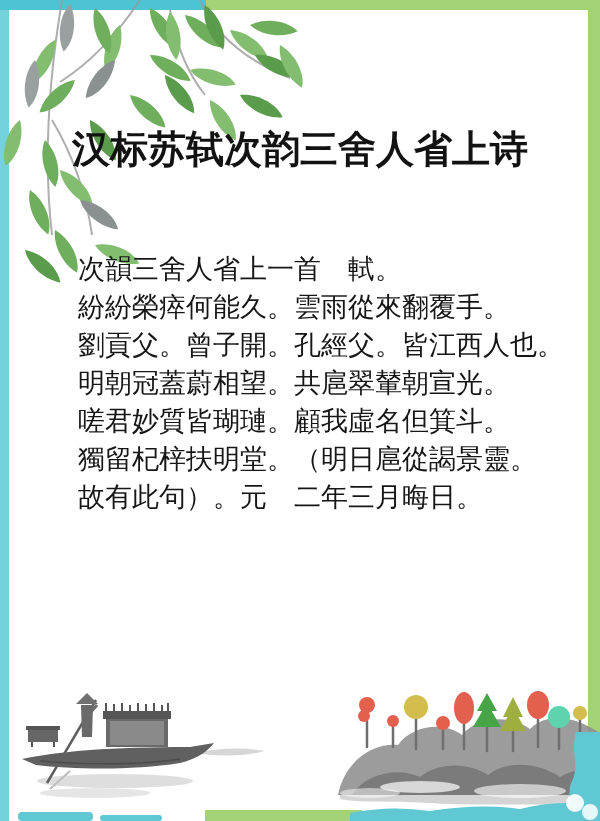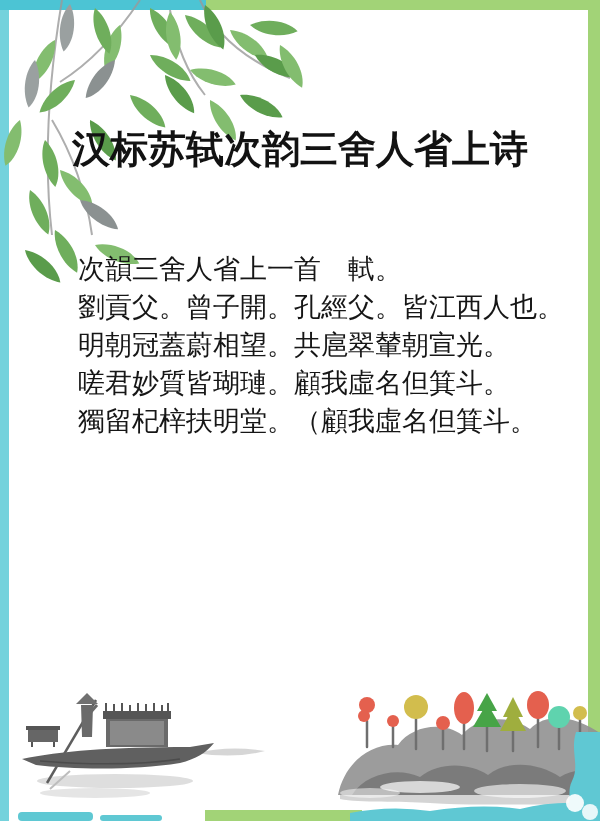--- a/index.html
+++ b/index.html
@@ -75,24 +75,26 @@
       <use href="#lf" fill="#6fae5c" transform="translate(55,230) rotate(65)"></use>
       <use href="#lf" fill="#5a9c4b" transform="translate(25,250) rotate(45)"></use>
       <use href="#lf" fill="#83bd6f" transform="translate(95,245) rotate(25)"></use>
     </g>
   </svg>
 
   <h1 class="title">汉标苏轼次韵三舍人省上诗</h1>
 
   <div class="poem">
     <div class="poem-line">次韻三舍人省上一首　軾。</div>
+    <div class="poem-line">紛紛榮瘁何能久。雲雨從來翻覆手。</div>
     <div class="poem-line">劉貢父。曾子開。孔經父。皆江西人也。</div>
     <div class="poem-line">明朝冠蓋蔚相望。共扈翠輦朝宣光。</div>
     <div class="poem-line">嗟君妙質皆瑚璉。顧我虛名但箕斗。</div>
-    <div class="poem-line">獨留杞梓扶明堂。（顧我虛名但箕斗。</div>
+    <div class="poem-line">獨留杞梓扶明堂。（明日扈從謁景靈。</div>
+    <div class="poem-line">故有此句）。元　二年三月晦日。</div>
   </div>
 
   <svg class="bottom-scene" width="600" height="140" viewBox="0 0 600 140" aria-hidden="true">
 
     <path d="M195,72 q35,-8 70,-2 q-30,8 -70,2 z" fill="#b5b5b5" opacity="0.55"></path>
 
     <g>
       <path fill="#919191" opacity="0.9" d="M338,114 C344,84 368,62 398,64 C412,44 444,40 462,54 C478,34 512,34 530,48 C548,30 576,36 600,52 L600,114 Z"></path>
       <path fill="#757575" opacity="0.85" d="M352,114 C366,92 398,86 420,96 C440,80 470,82 488,94 C508,78 540,82 560,96 C576,86 590,90 600,98 L600,114 Z"></path>
       <path fill="#a9a9a9" opacity="0.5" d="M340,114 L600,114 L600,128 C550,120 480,126 430,122 C400,120 360,122 340,118 Z"></path>

